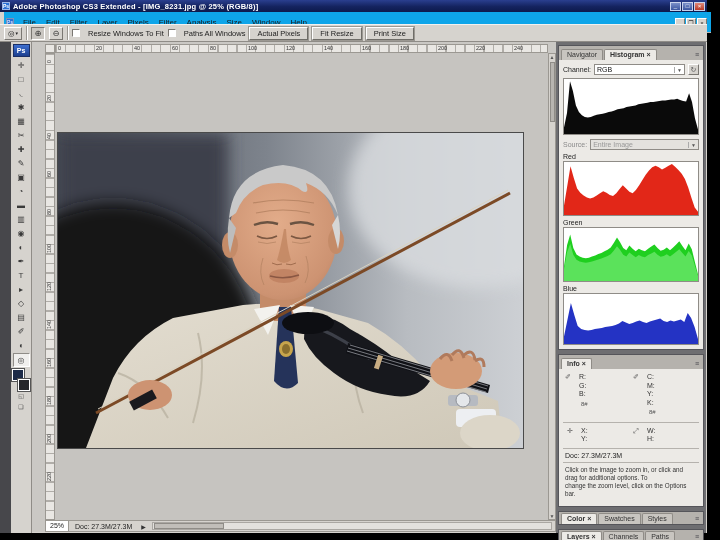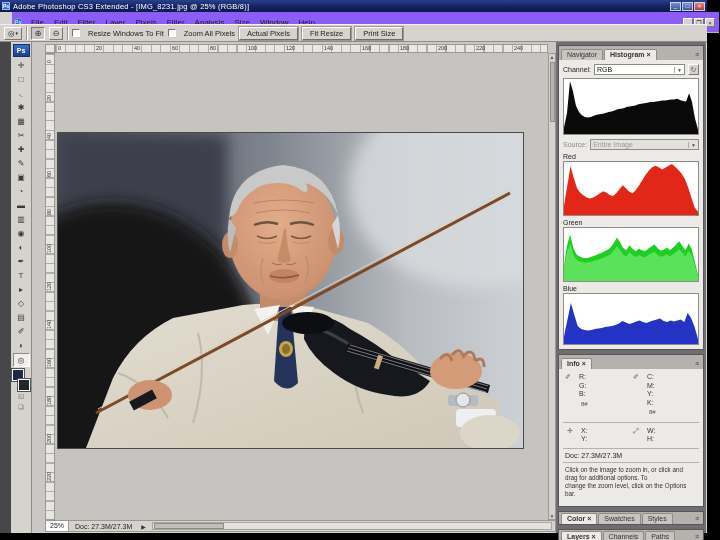--- a/index.html
+++ b/index.html
@@ -7,28 +7,28 @@
   body { background:#000; font-family:"Liberation Sans", sans-serif; position:relative; }
 
   .app { position:absolute; left:0; top:0; width:707px; height:533px; background:#d6d3ce; }
 
   
   .titlebar { position:absolute; left:0; top:0; width:100%; height:12px;
     background:linear-gradient(180deg,#2a3f8f 0%,#14235f 55%,#0d1a4c 100%);
     display:flex; align-items:center; padding:0 2px; }
   .title-appicon { width:8px; height:8px; background:#2a6fd6; color:#fff; font-size:5px; font-weight:bold;
     display:flex; align-items:center; justify-content:center; margin-right:3px; border:1px solid #9db6e8; }
-  .title-text { color:#fff; font-size:7.5px; font-weight:normal; white-space:nowrap; letter-spacing:.2px; }
+  .title-text { color:#fff; font-size:7.5px; font-weight:bold; white-space:nowrap; letter-spacing:.2px; }
   .title-btns { margin-left:auto; display:flex; gap:1px; }
   .tbtn { width:11px; height:9px; font-size:6px; line-height:7px; text-align:center; color:#fff;
     background:linear-gradient(180deg,#7a8fc8,#3a55a0); border:1px solid #c8d2ec; }
   .tbtn.close { background:linear-gradient(180deg,#e08a7a,#b83a28); }
 
   
-  .menubar { position:absolute; left:12px; top:12px; width:100%; height:12px; background:#8b5cf6;
+  .menubar { position:absolute; left:4px; top:12px; width:100%; height:12px; background:#0ea5e9;
     display:flex; align-items:center; border-bottom:1px solid #b8b5b0; padding:10px 2px; }
   .doc-icon { width:8px; height:8px; background:#2a6fd6; border:1px solid #7a8fb8; color:#fff;
     font-size:5px; display:flex; align-items:center; justify-content:center; margin-right:4px; }
   .menu-item { font-size:8px; color:#1a1a1a; padding:0 5px; cursor:default; }
   .menu-win-controls { margin-left:auto; display:flex; gap:1px; padding-right:2px; }
   .mwc { width:10px; height:9px; font-size:6px; line-height:8px; text-align:center; color:#333;
     background:#d6d3ce; border:1px solid; border-color:#fff #7a7772 #7a7772 #fff; }
 
   
   .optionsbar { position:absolute; left:0; top:24px; width:100%; height:18px; background:#d6d3ce;
@@ -164,21 +164,21 @@
     <div class="sep"></div>
     <div class="zbtn pressed">⊕</div>
     <div class="zbtn">⊖</div>
     <div class="sep"></div>
     <label class="chk">
       <span class="box"></span>
       <span>Resize Windows To Fit</span>
     </label>
     <label class="chk">
       <span class="box"></span>
-      <span>Zoom All Pixels</span>
+      <span>Paths All Windows</span>
     </label>
     <div class="obtn">Actual Pixels</div>
     <div class="obtn">Fit Resize</div>
     <div class="obtn">Print Size</div>
   </div>
 
   <div class="workarea">
     <div class="left-dark"></div>
 
     <div class="toolbox">

